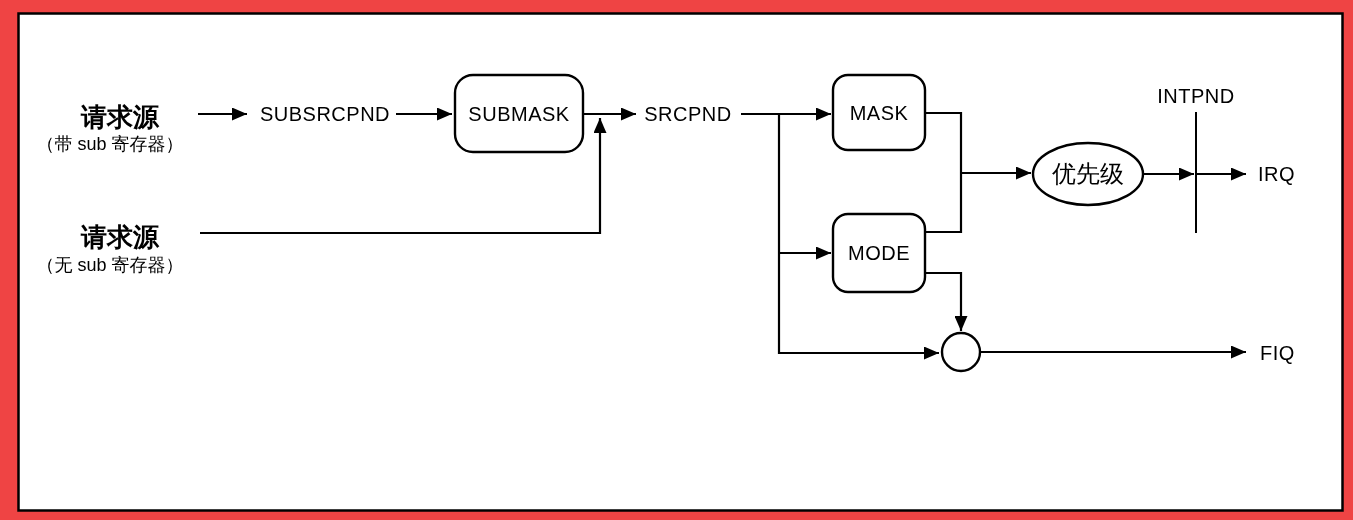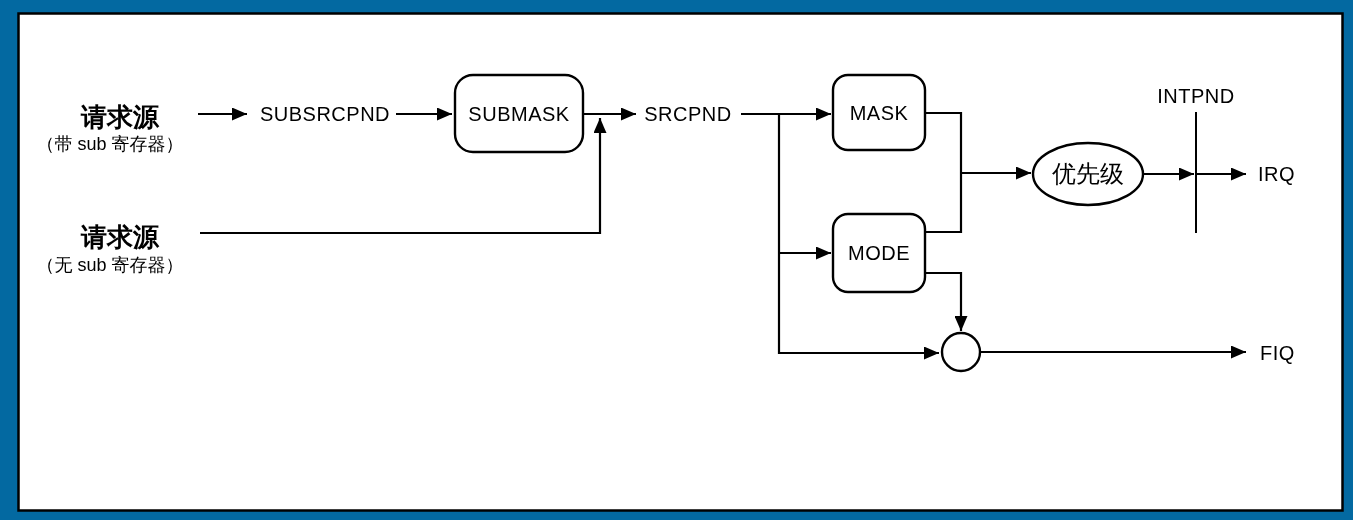--- a/index.html
+++ b/index.html
@@ -7,21 +7,21 @@
     padding: 0;
     background: #ffffff;
     width: 1353px;
     height: 520px;
     overflow: hidden;
   }
   .stage {
     position: relative;
     width: 1353px;
     height: 520px;
-    background: #0369a1;
+    background: #ef4444;
     font-family: "Liberation Sans", sans-serif;
   }
   svg { display: block; }
 
   .shape {
     fill: #ffffff;
     stroke: #000000;
     stroke-width: 2.4;
   }
   .flow {

